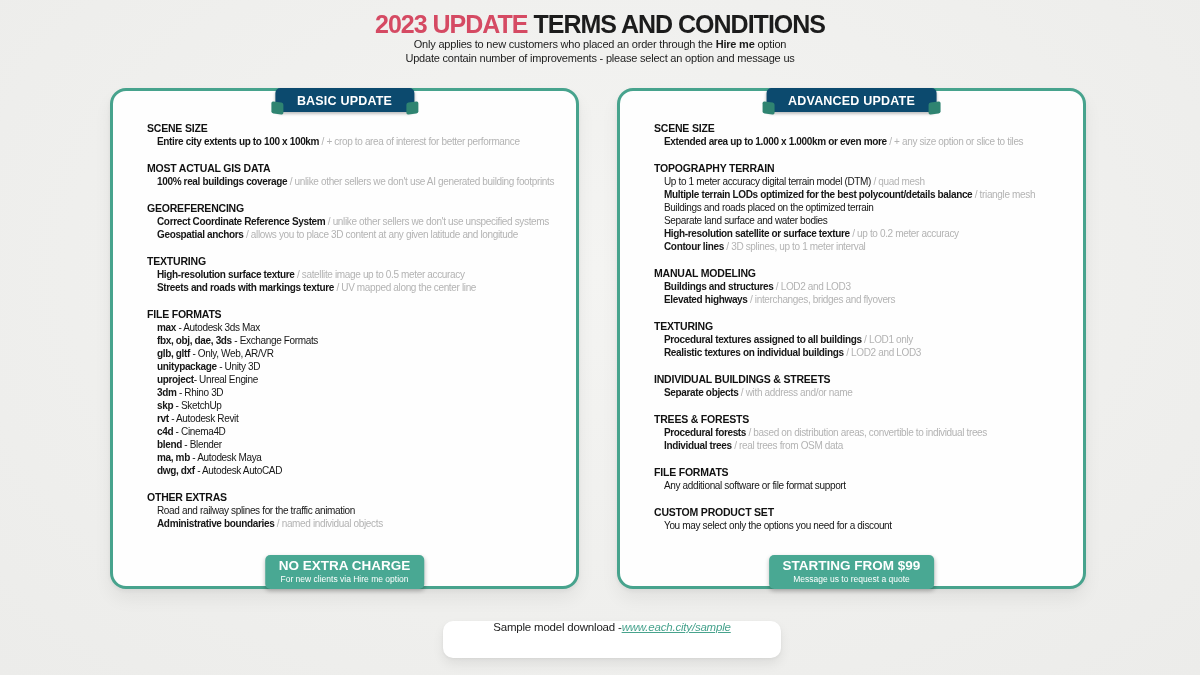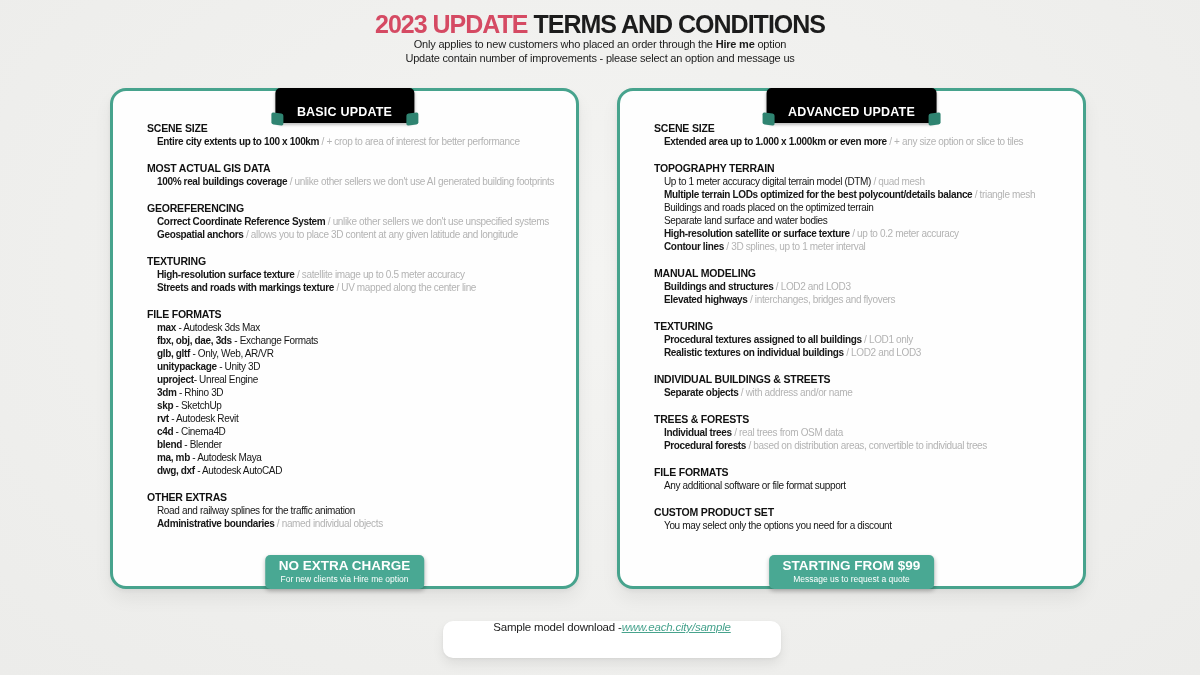--- a/index.html
+++ b/index.html
@@ -18,22 +18,22 @@
   .panel{
     position:absolute;top:88px;width:469px;height:501px;
     background:#fefefe;border:3px solid #47a38d;border-radius:16px;
     box-shadow:0 10px 18px rgba(0,0,0,0.06), 0 2px 4px rgba(0,0,0,0.05);
     box-sizing:border-box;
   }
   .panel-left{left:110px;}
   .panel-right{left:617px;}
   .badge-top{
     position:absolute;top:-3px;left:50%;transform:translateX(-50%);z-index:2;
-    background:#000000;color:#fff;font-weight:bold;font-size:12.5px;letter-spacing:0.2px;
-    padding:17px 22px 4px;border-radius:5px;white-space:nowrap;
+    background:#0c4a6e;color:#fff;font-weight:bold;font-size:12.5px;letter-spacing:0.2px;
+    padding:6px 22px 4px;border-radius:5px;white-space:nowrap;
     box-shadow:0 2px 3px rgba(0,0,0,0.25);
     text-align:center;
   }
   .badge-top::before,.badge-top::after{
     content:"";position:absolute;bottom:-2px;width:12px;height:12px;
     background:#2f8471;z-index:-1;border-radius:2px;
   }
   .badge-top::before{left:-4px;transform:skewY(8deg);}
   .badge-top::after{right:-4px;transform:skewY(-8deg);}
   .content{position:absolute;top:31px;left:34px;right:10px;}
@@ -143,22 +143,22 @@
         <div class="sec-h">TEXTURING</div>
         <div class="line"><span class="b">Procedural textures assigned to all buildings</span><span class="g"> / LOD1 only</span></div>
         <div class="line"><span class="b">Realistic textures on individual buildings</span><span class="g"> / LOD2 and LOD3</span></div>
       </div>
       <div class="sec">
         <div class="sec-h">INDIVIDUAL BUILDINGS &amp; STREETS</div>
         <div class="line"><span class="b">Separate objects</span><span class="g"> / with address and/or name</span></div>
       </div>
       <div class="sec">
         <div class="sec-h">TREES &amp; FORESTS</div>
+        <div class="line"><span class="b">Procedural forests</span><span class="g"> / based on distribution areas, convertible to individual trees</span></div>
         <div class="line"><span class="b">Individual trees</span><span class="g"> / real trees from OSM data</span></div>
-        <div class="line"><span class="b">Procedural forests</span><span class="g"> / based on distribution areas, convertible to individual trees</span></div>
       </div>
       <div class="sec">
         <div class="sec-h">FILE FORMATS</div>
         <div class="line"><span class="n">Any additional software or file format support</span></div>
       </div>
       <div class="sec">
         <div class="sec-h">CUSTOM PRODUCT SET</div>
         <div class="line"><span class="n">You may select only the options you need for a discount</span></div>
       </div>
     </div>

